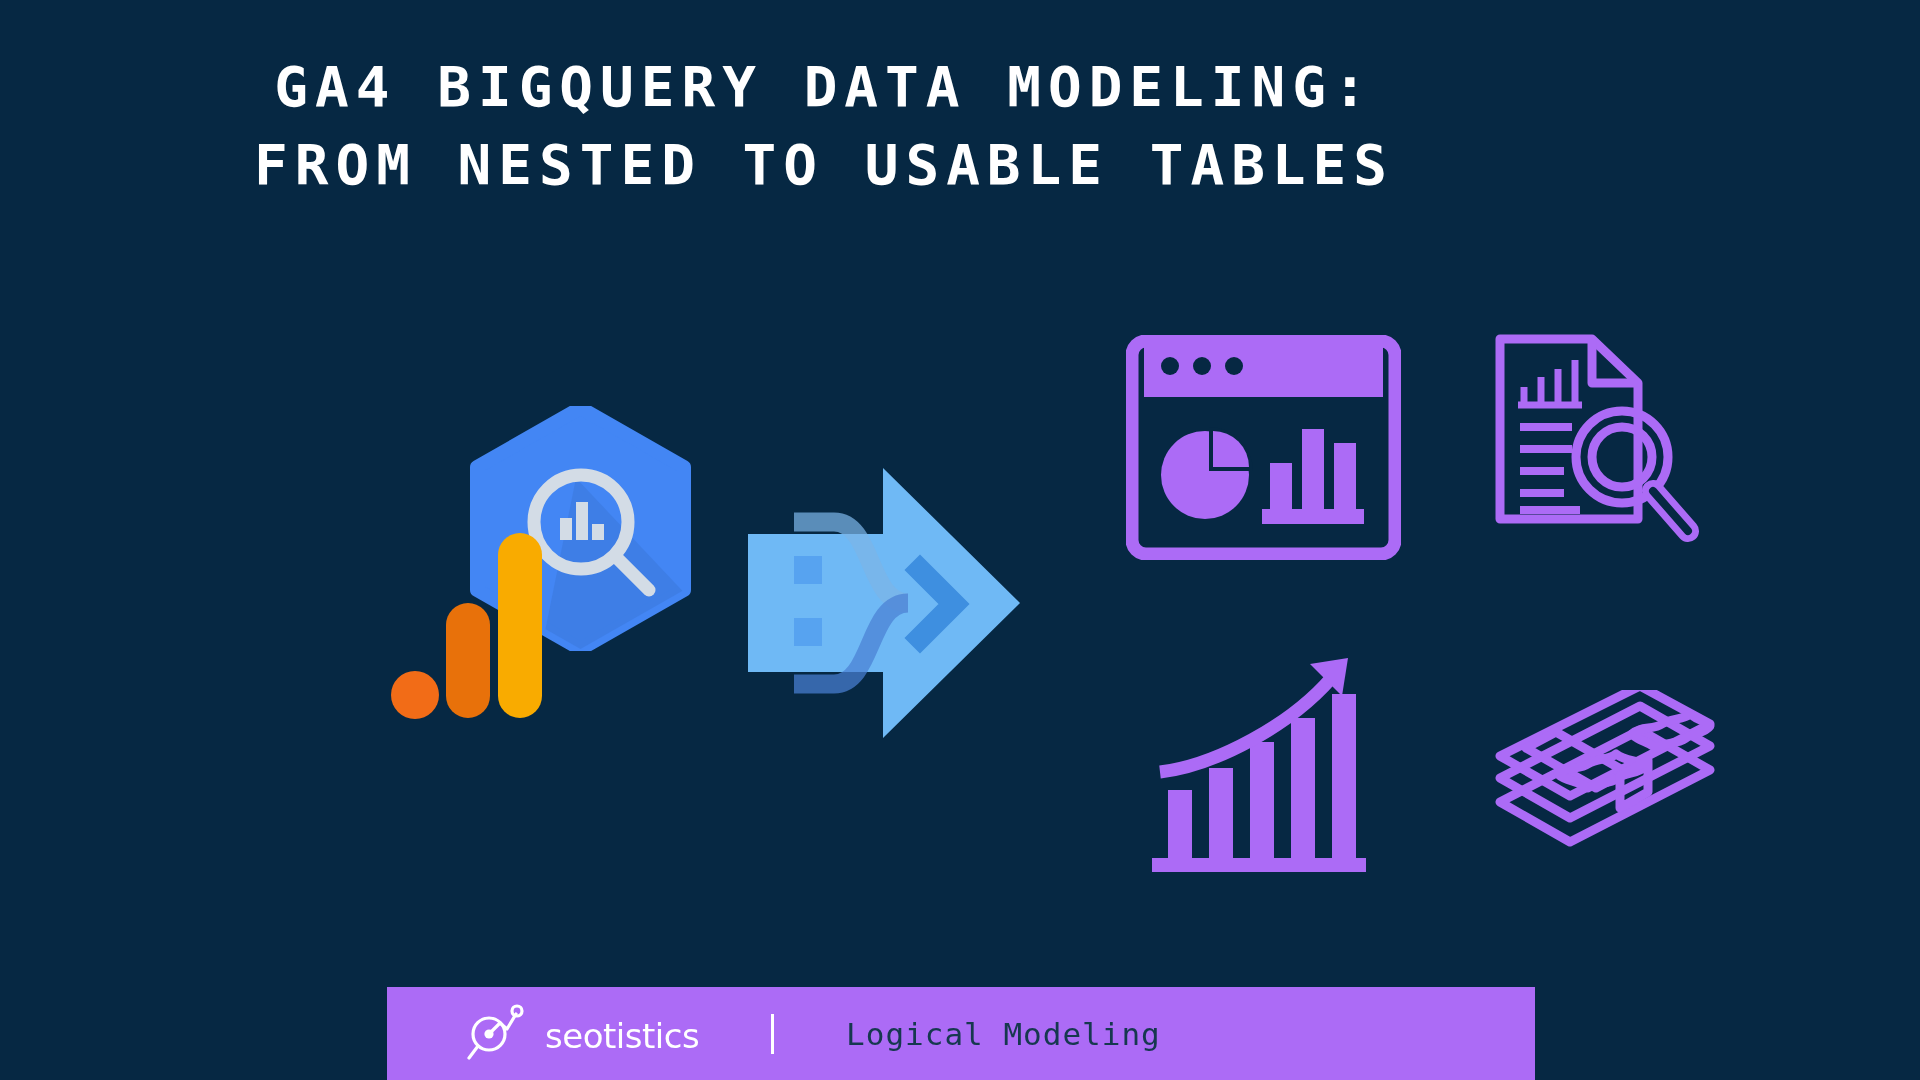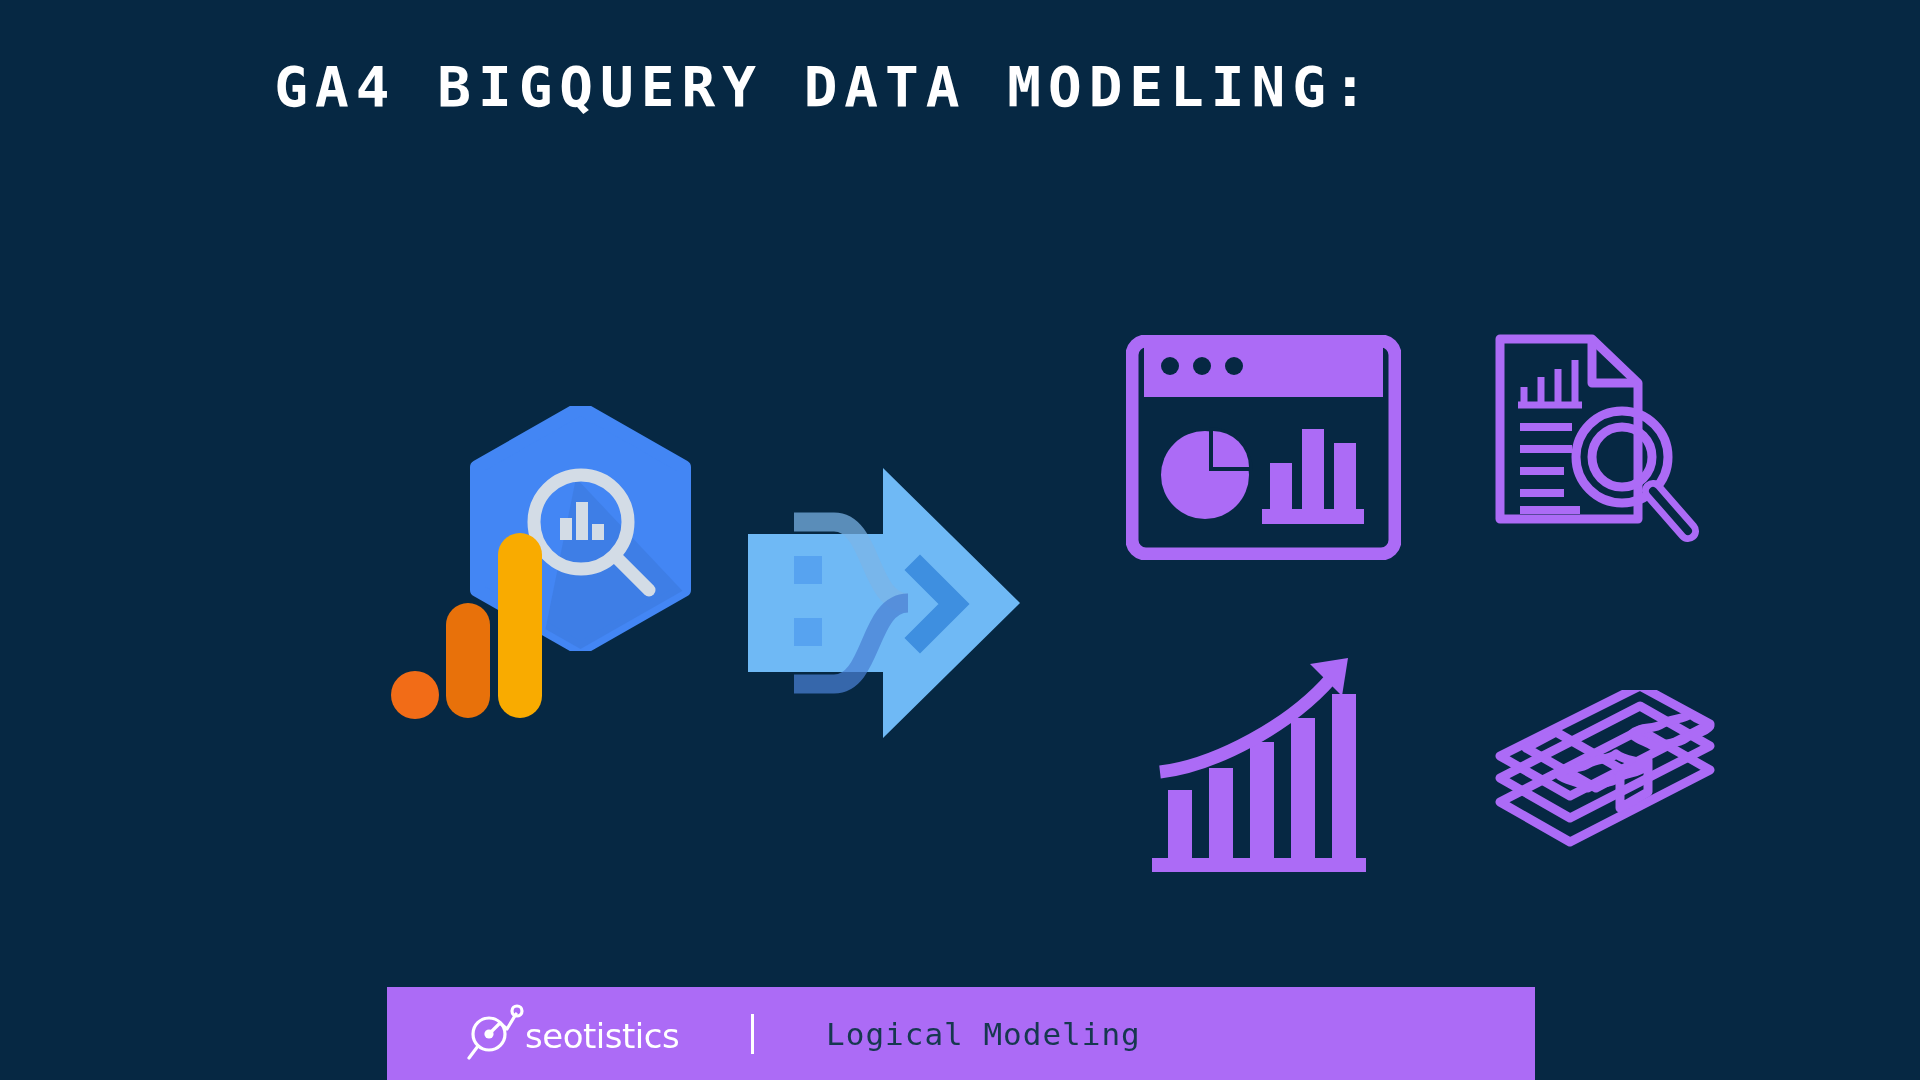--- a/index.html
+++ b/index.html
@@ -58,21 +58,21 @@
   #footer-inner {
     display: flex;
     align-items: center;
     height: 100%;
     padding-left: 80px;
     box-sizing: border-box;
   }
   #brand {
     display: flex;
     align-items: center;
-    gap: 0;
+    gap: 20px;
   }
   #brand-name {
     font-family: "DejaVu Sans", "Liberation Sans", sans-serif;
     font-size: 34px;
     color: #ffffff;
     letter-spacing: -0.5px;
     line-height: 1;
     position: relative;
     top: 2px;
   }
@@ -91,20 +91,21 @@
     text-align: center;
   }
 </style>
 </head>
 <body>
 
 <div id="canvas">
 
   <div id="title-block">
     <div class="title-line">GA4 BIGQUERY DATA MODELING:</div>
+    <div class="title-line">FROM NESTED TO USABLE TABLES</div>
   </div>
 
   <div class="icon-wrap" style="left:468px; top:406px; width:225px; height:245px;">
     <svg width="225" height="245" viewBox="0 0 225 245" xmlns="http://www.w3.org/2000/svg">
       <defs>
         <clipPath id="hexclip">
           <path d="M112.5 2 L216 61 L216 184 L112.5 243 L9 184 L9 61 Z"></path>
         </clipPath>
       </defs>
       <path d="M112.5 2 L216 61 L216 184 L112.5 243 L9 184 L9 61 Z" fill="#4386f4" stroke="#4386f4" stroke-width="14" stroke-linejoin="round"></path>

